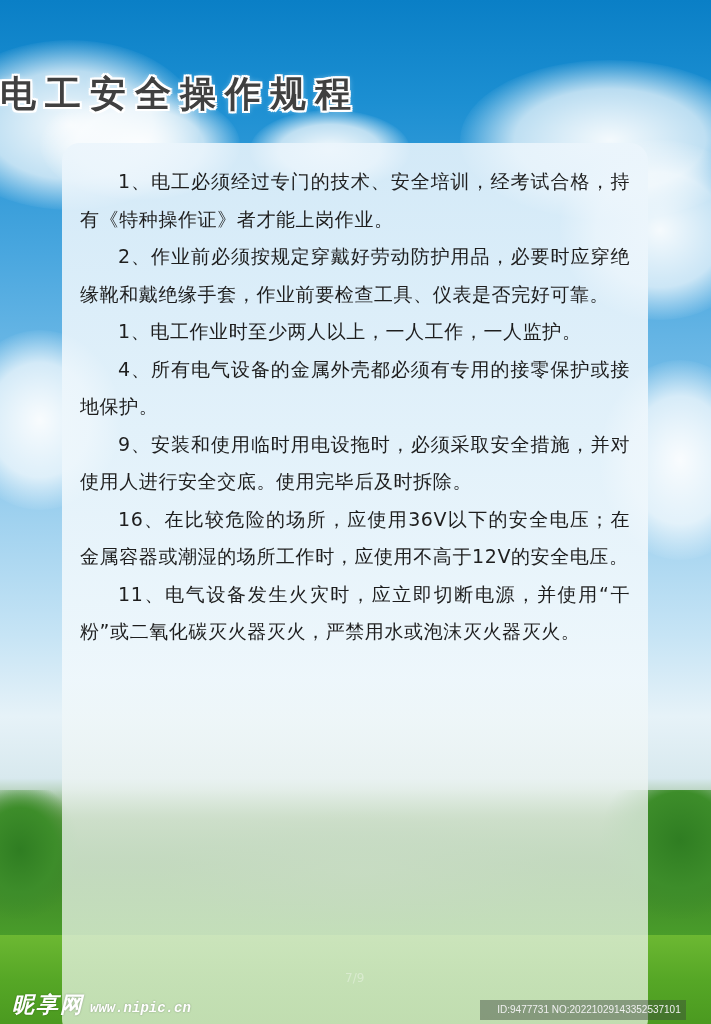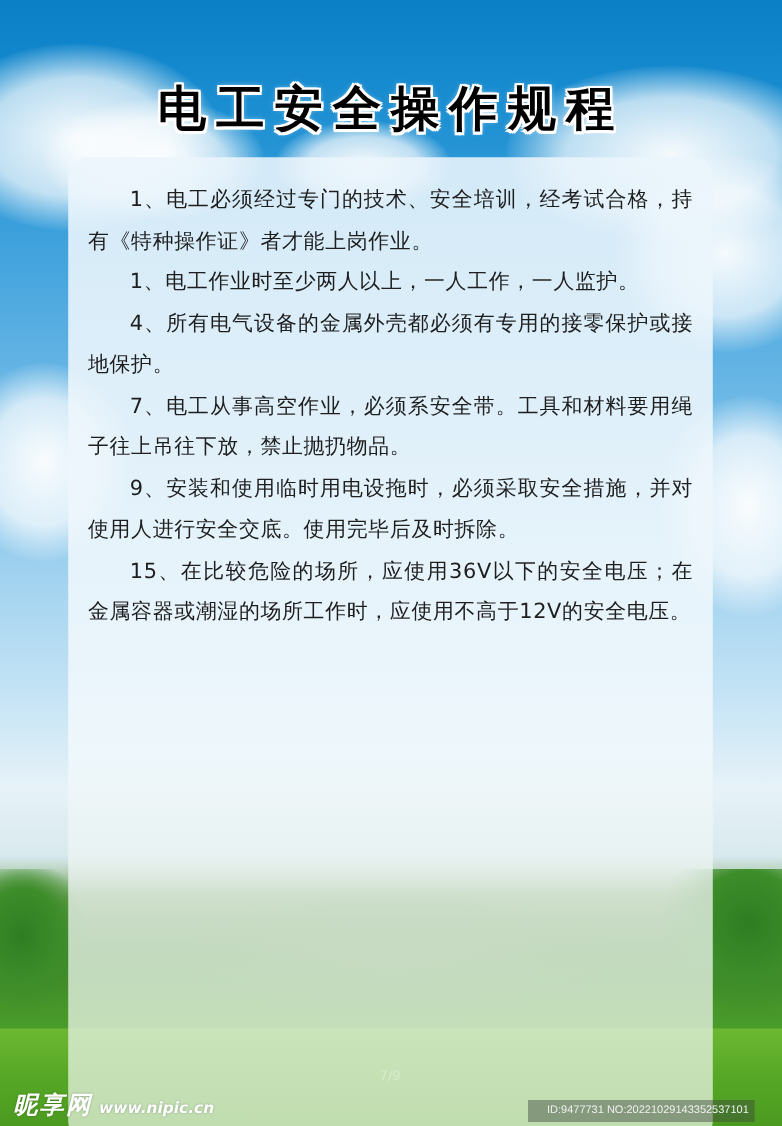--- a/index.html
+++ b/index.html
@@ -25,26 +25,25 @@
         radial-gradient(ellipse 80px 80px at 680px 50px, #2f7d22 0%, #3d8d2a 60%, rgba(61,141,42,0) 100%),
         radial-gradient(ellipse 200px 60px at 360px 80px, #4f8d3a 0%, rgba(79,141,58,0) 100%),
         linear-gradient(to bottom, rgba(70,130,50,0.0) 0%, rgba(60,130,40,0.9) 50%, #4a9e2a 100%);
     }
     .grass {
       position: absolute; left: 0; right: 0; top: 935px; bottom: 0;
       background: linear-gradient(to bottom, #6cb832 0%, #56a726 50%, #4b9a20 100%);
     }
     .title {
       position: absolute; left: 0; right: 0; top: 70px;
-      text-align: center;
       font-family: "DejaVu Sans", sans-serif;
       font-weight: bold;
-      font-size: 44px;
+      font-size: 36px;
       letter-spacing: 9px;
-      color: #000000;
+      color: #404040;
       text-shadow:
         -2px -2px 0 #fff, 2px -2px 0 #fff, -2px 2px 0 #fff, 2px 2px 0 #fff,
         0 -2px 0 #fff, 0 2px 0 #fff, -2px 0 0 #fff, 2px 0 0 #fff,
         0 0 6px rgba(255,255,255,0.8);
     }
     .panel {
       position: absolute; left: 62px; top: 143px; width: 586px; height: 894px;
       border-radius: 18px;
       background: linear-gradient(to bottom,
         rgba(235,245,252,0.88) 0%, rgba(240,248,252,0.9) 60%,
@@ -64,20 +63,21 @@
       display: flex; align-items: baseline; gap: 6px;
       color: #fff;
     }
     .footer-logo .brand {
       font-size: 22px; font-weight: bold; font-style: italic; letter-spacing: 2px;
       text-shadow: 0 0 2px rgba(0,0,0,0.3);
     }
     .footer-logo .url {
       font-size: 14px; font-weight: bold; font-style: italic;
       text-shadow: 0 0 2px rgba(0,0,0,0.3);
+      font-family: Liberation Mono, monospace;
     }
     .page-num {
       position: absolute; left: 345px; top: 971px;
       font-size: 12px; color: rgba(255,255,255,0.35);
     }
     .id-badge {
       position: absolute; left: 480px; top: 1000px; width: 206px; height: 20px;
       background: rgba(60,70,60,0.45);
       color: #f0f0f0; font-size: 10px; line-height: 20px;
       text-align: center;
@@ -97,25 +97,26 @@
   <div class="cloud" style="left:-40px; top:330px; width:160px; height:180px;"></div>
   <div class="cloud" style="left:600px; top:360px; width:160px; height:200px;"></div>
 </div>
 <div class="trees"></div>
 <div class="grass"></div>
 
 <h1 class="title">电工安全操作规程</h1>
 
 <div class="panel">
   <p class="rule">1、电工必须经过专门的技术、安全培训，经考试合格，持有《特种操作证》者才能上岗作业。</p>
+  <p class="rule">2、作业前必须按规定穿戴好劳动防护用品，必要时应穿绝缘靴和戴绝缘手套，作业前要检查工具、仪表是否完好可靠。</p>
   <p class="rule">1、电工作业时至少两人以上，一人工作，一人监护。</p>
   <p class="rule">4、所有电气设备的金属外壳都必须有专用的接零保护或接地保护。</p>
-  <p class="rule">7、电工从事高空作业，必须系安全带。工具和材料要用绳子往上吊往下放，禁止抛扔物品。</p>
   <p class="rule">9、安装和使用临时用电设拖时，必须采取安全措施，并对使用人进行安全交底。使用完毕后及时拆除。</p>
-  <p class="rule">15、在比较危险的场所，应使用36V以下的安全电压；在金属容器或潮湿的场所工作时，应使用不高于12V的安全电压。</p>
+  <p class="rule">16、在比较危险的场所，应使用36V以下的安全电压；在金属容器或潮湿的场所工作时，应使用不高于12V的安全电压。</p>
+  <p class="rule">11、电气设备发生火灾时，应立即切断电源，并使用“干粉”或二氧化碳灭火器灭火，严禁用水或泡沫灭火器灭火。</p>
 </div>
 
 <div class="footer-logo">
   <span class="brand">昵享网</span>
   <span class="url">www.nipic.cn</span>
 </div>
 <div class="page-num">7/9</div>
 <div class="id-badge">ID:9477731 NO:20221029143352537101</div>
 
 </body></html>

